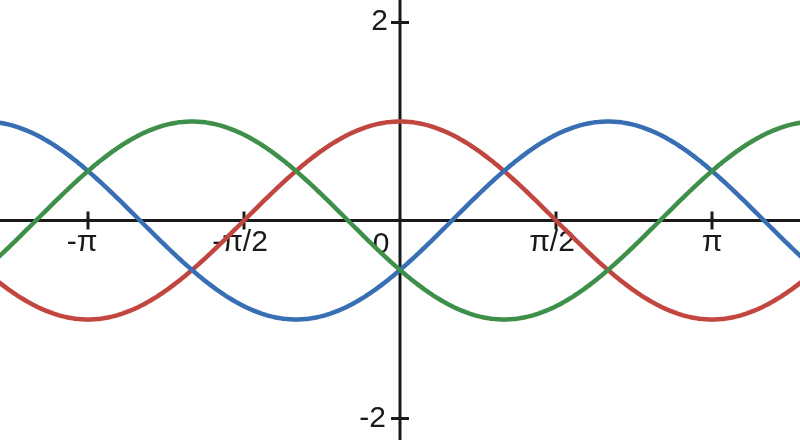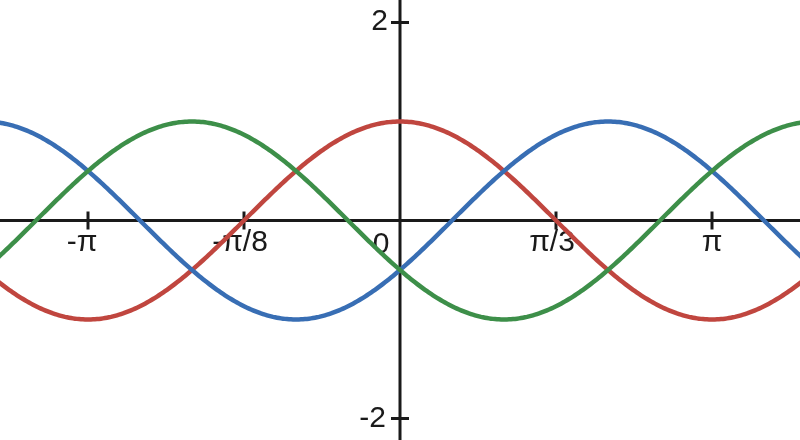--- a/index.html
+++ b/index.html
@@ -26,23 +26,23 @@
 </style>
 </head>
 <body>
 
 <div class="chart" style="color: rgb(26, 26, 26);">
 
   <div class="tick-label y-label" style="right:412px; top:5px;">2</div>
   <div class="tick-label y-label" style="right:414px; top:402px;">-2</div>
 
   <div class="tick-label x-label" style="left:82px; top:226px;">-π</div>
-  <div class="tick-label x-label" style="left:240px; top:226px;">-π/8</div>
+  <div class="tick-label x-label" style="left:240px; top:226px;">-π/2</div>
   <div class="tick-label x-label" style="left:381px; top:228px;">0</div>
-  <div class="tick-label x-label" style="left:552px; top:226px;">π/3</div>
+  <div class="tick-label x-label" style="left:552px; top:226px;">π/2</div>
   <div class="tick-label x-label" style="left:712px; top:226px;">π</div>
 
   <svg id="chart-svg" width="800" height="440" viewBox="0 0 800 440">
     <line id="x-axis" class="axis" x1="0" y1="220.5" x2="800" y2="220.5" stroke="#1a1a1a"></line>
     <line id="y-axis" class="axis" x1="400" y1="0" x2="400" y2="440" stroke="#1a1a1a"></line>
     <g id="ticks">
         <line x1="88.00000035651198" y1="211.5" x2="88.00000035651198" y2="229.5" stroke="#1a1a1a" stroke-width="3"></line>
         <line x1="243.99999968169257" y1="211.5" x2="243.99999968169257" y2="229.5" stroke="#1a1a1a" stroke-width="3"></line>
         <line x1="556.0000003183075" y1="211.5" x2="556.0000003183075" y2="229.5" stroke="#1a1a1a" stroke-width="3"></line>
         <line x1="711.9999996434881" y1="211.5" x2="711.9999996434881" y2="229.5" stroke="#1a1a1a" stroke-width="3"></line>

